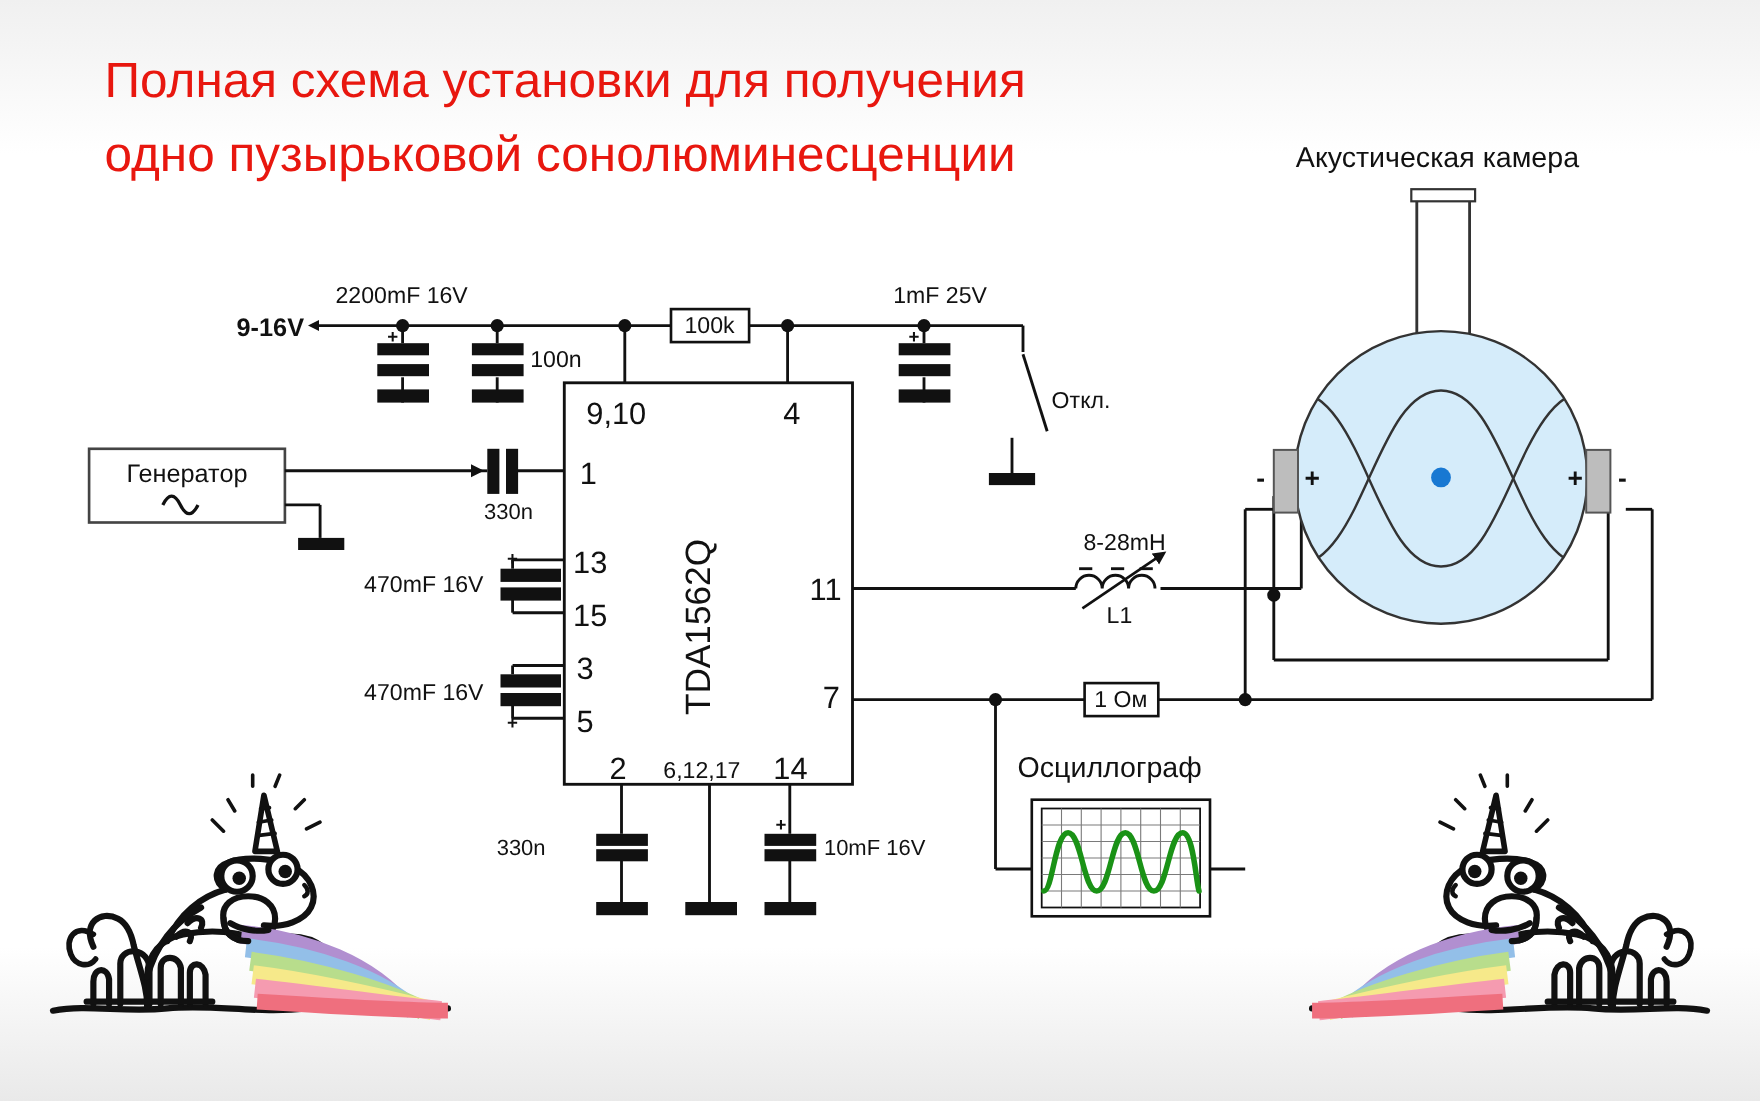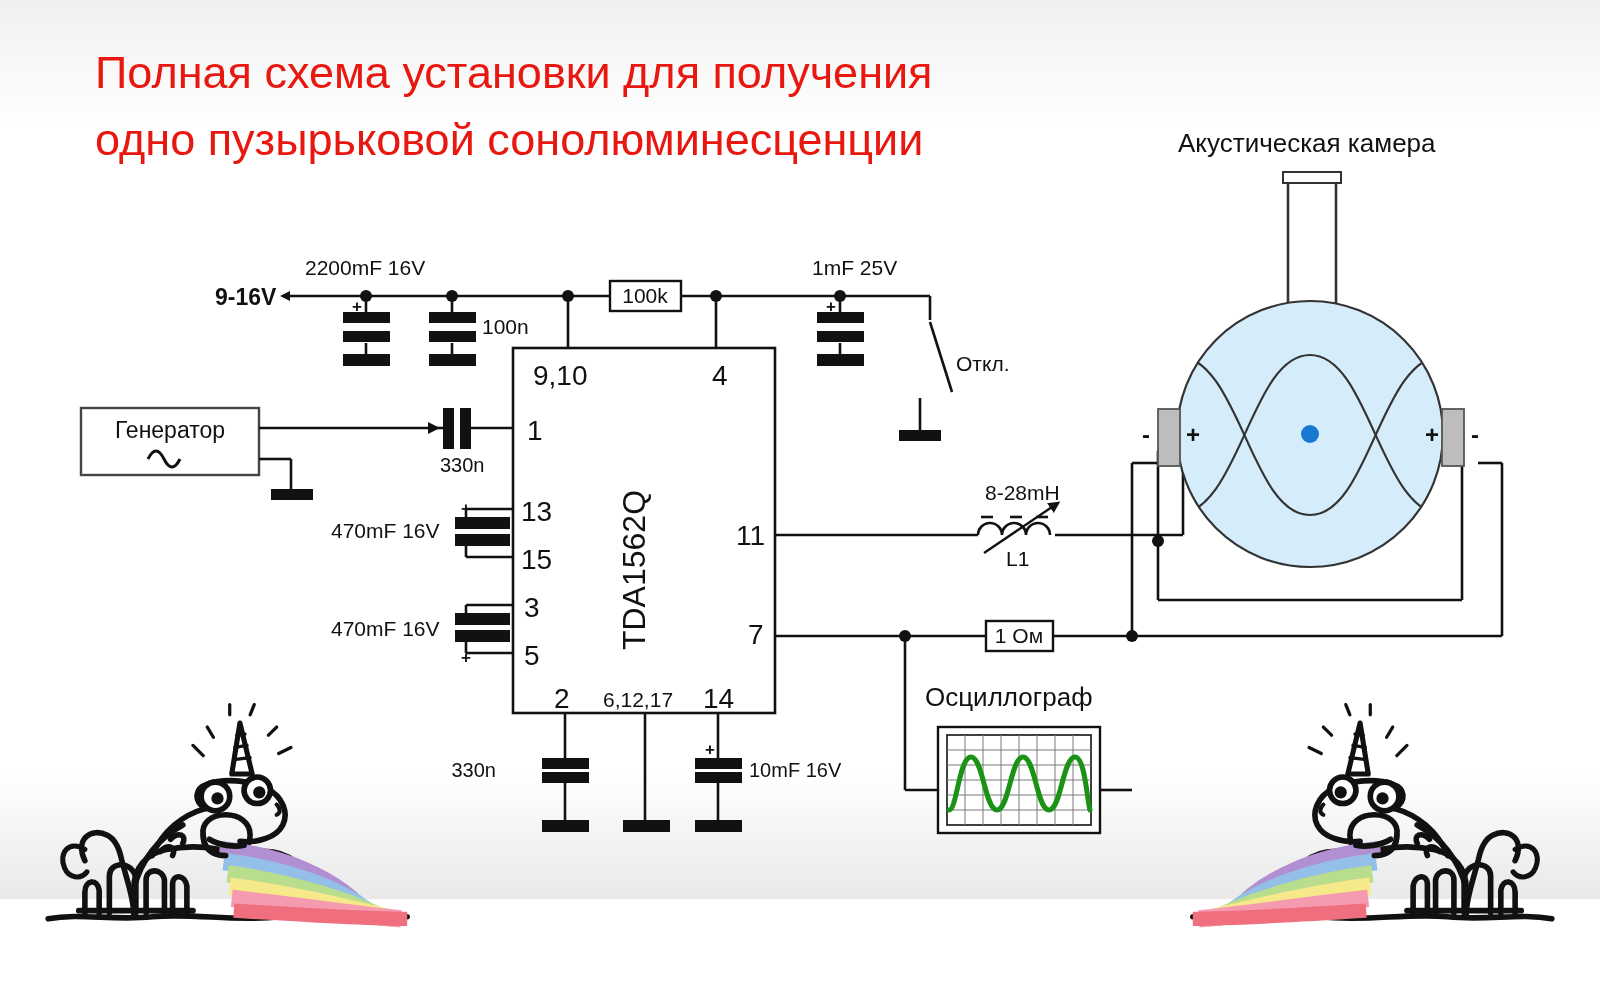--- a/index.html
+++ b/index.html
@@ -1,19 +1,19 @@
 <!DOCTYPE html>
 <html><head>
 <meta charset="utf-8">
 <title>Schematic</title>
 <style>
   html,body{margin:0;padding:0;background:#fff;}
   body{width:1600px;height:1001px;overflow:hidden;
        font-family:"Liberation Sans","DejaVu Sans",sans-serif;}
-  #stage{position:relative;width:1600px;height:899px;
+  #stage{position:relative;width:1600px;height:1001px;
          background:linear-gradient(180deg,#f0f0f0 0%,#ffffff 14%,#ffffff 86%,#e9e9e9 100%);}
   svg{display:block;}
   .t{font-family:"Liberation Sans","DejaVu Sans",sans-serif;}
 </style>
 </head>
 <body>
 
 <div id="stage">
 
 <svg width="1600" height="1001" viewBox="0 0 1600 1001">

